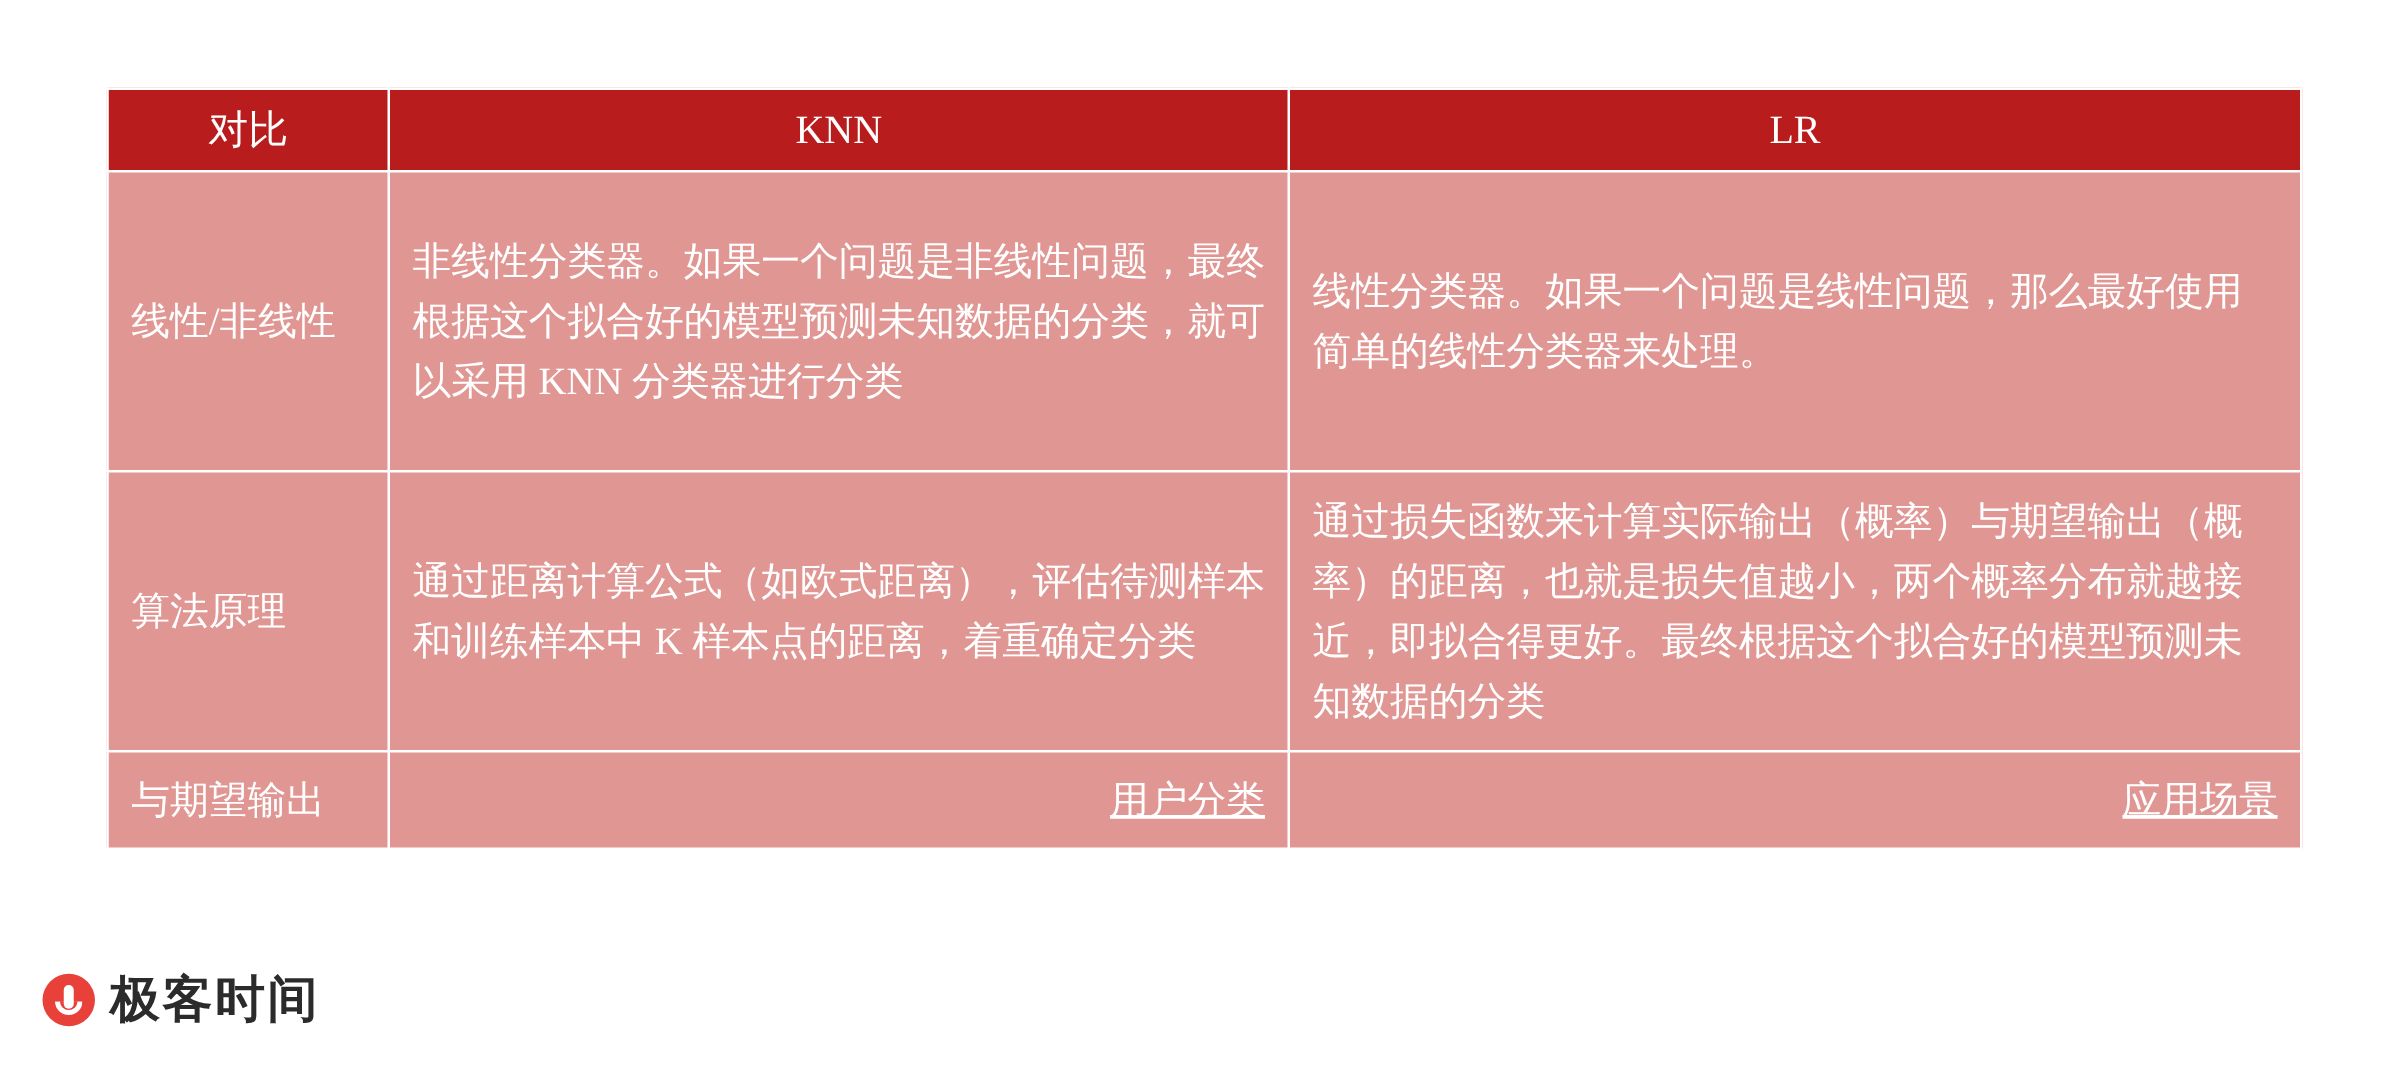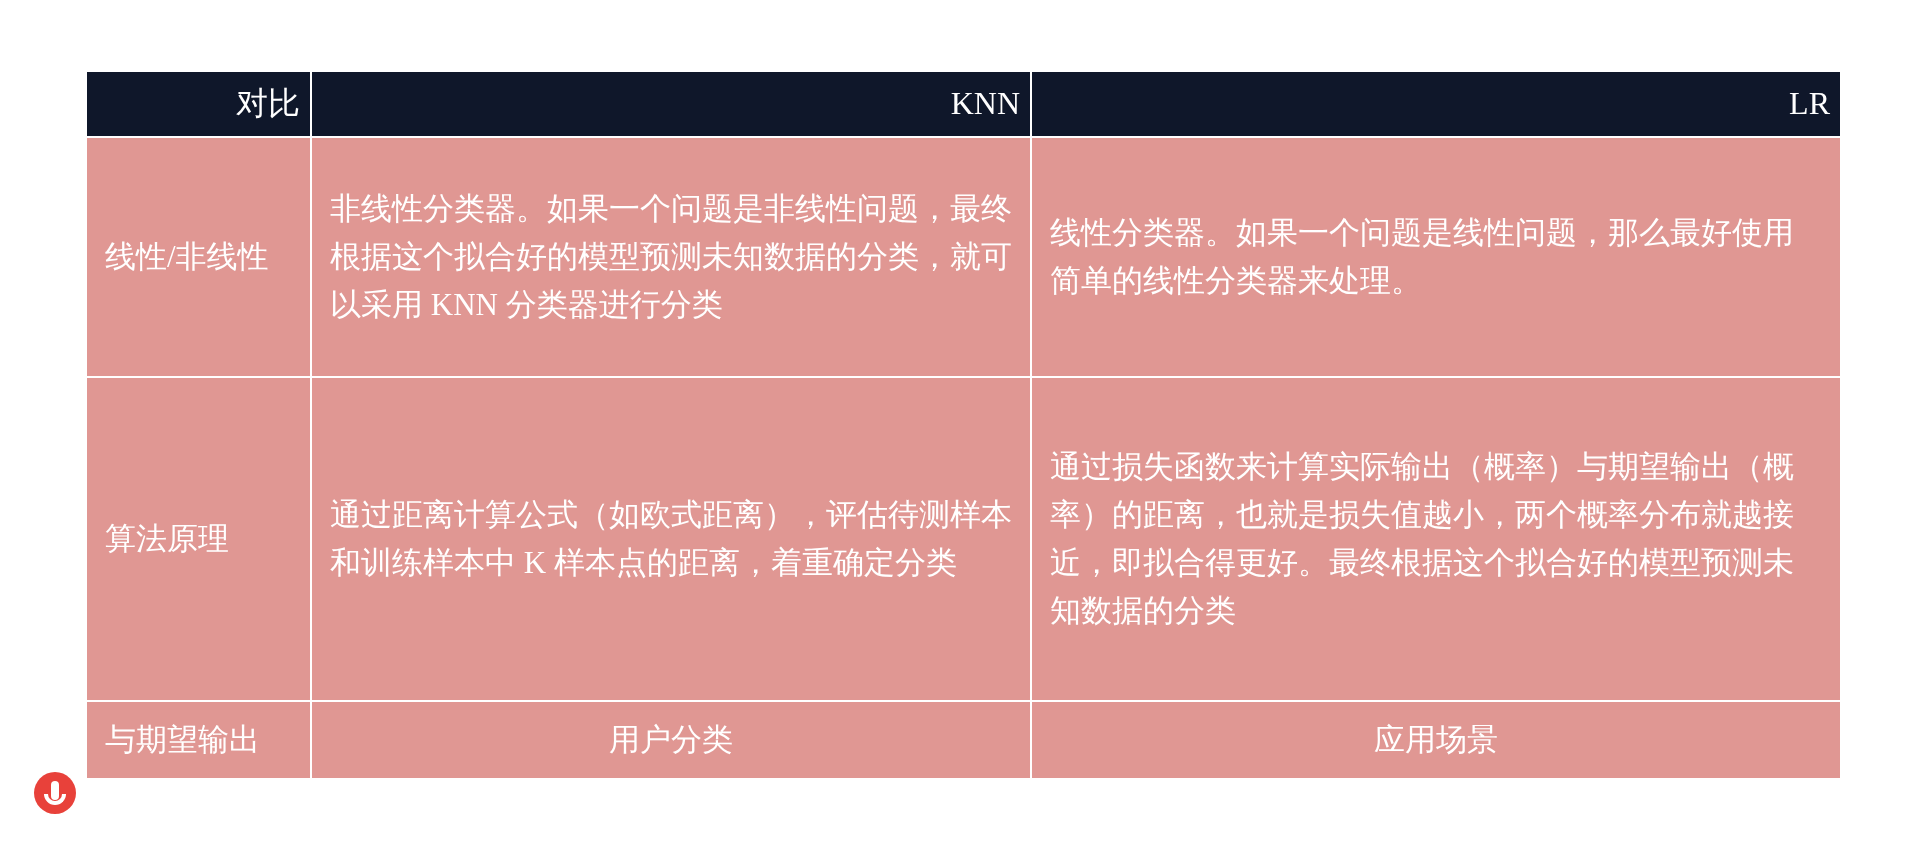--- a/index.html
+++ b/index.html
@@ -41,22 +41,22 @@
     border: 2px solid #ffffff;
     vertical-align: middle;
     color: #ffffff;
     font-size: 31px;
     line-height: 1.55;
     padding: 14px 18px;
     box-sizing: border-box;
   }
 
   table.compare thead th {
-    background: #0f172a;
-    text-align: right;
+    background: #b91c1c;
+    text-align: center;
     font-weight: normal;
     height: 66px;
     padding: 6px 10px;
     font-size: 32px;
   }
 
   table.compare tbody td {
     background: #e09793;
   }
 
@@ -65,25 +65,26 @@
     font-size: 31px;
     padding: 10px 6px;
   }
 
   td.body-cell {
     text-align: left;
     padding: 18px 22px;
   }
 
   td.center-cell {
-    text-align: center;
+    text-align: right;
+    text-decoration: underline;
   }
 
   tr.row-linear td { height: 240px; }
-  tr.row-algo td { height: 324px; }
+  tr.row-algo td { height: 224px; }
   tr.row-scene td { height: 72px; }
 
   
   .footer {
     position: absolute;
     left: 34px;
     top: 772px;
     display: flex;
     align-items: center;
     gap: 12px;
@@ -166,15 +167,16 @@
           <td class="rowhead">与期望输出</td>
           <td class="center-cell">用户分类</td>
           <td class="center-cell">应用场景</td>
         </tr>
       </tbody>
     </table>
   </div>
 
   <div class="footer">
     <span class="logo-mark"></span>
+    <span class="logo-text">极客时间</span>
   </div>
 
 </div>
 
 </body></html>

